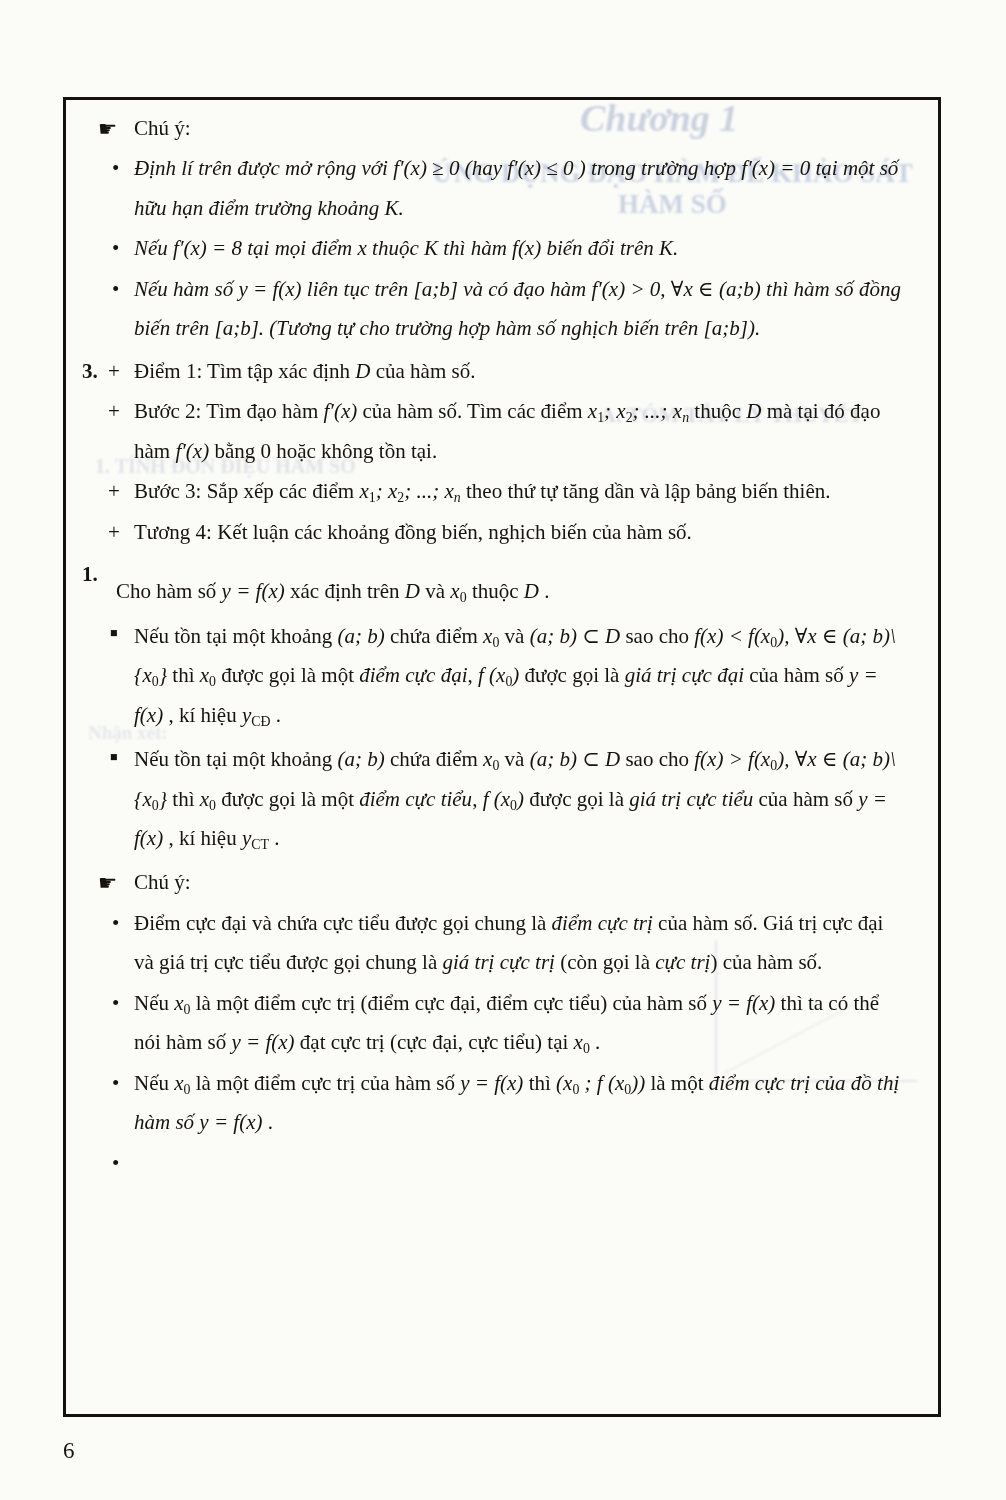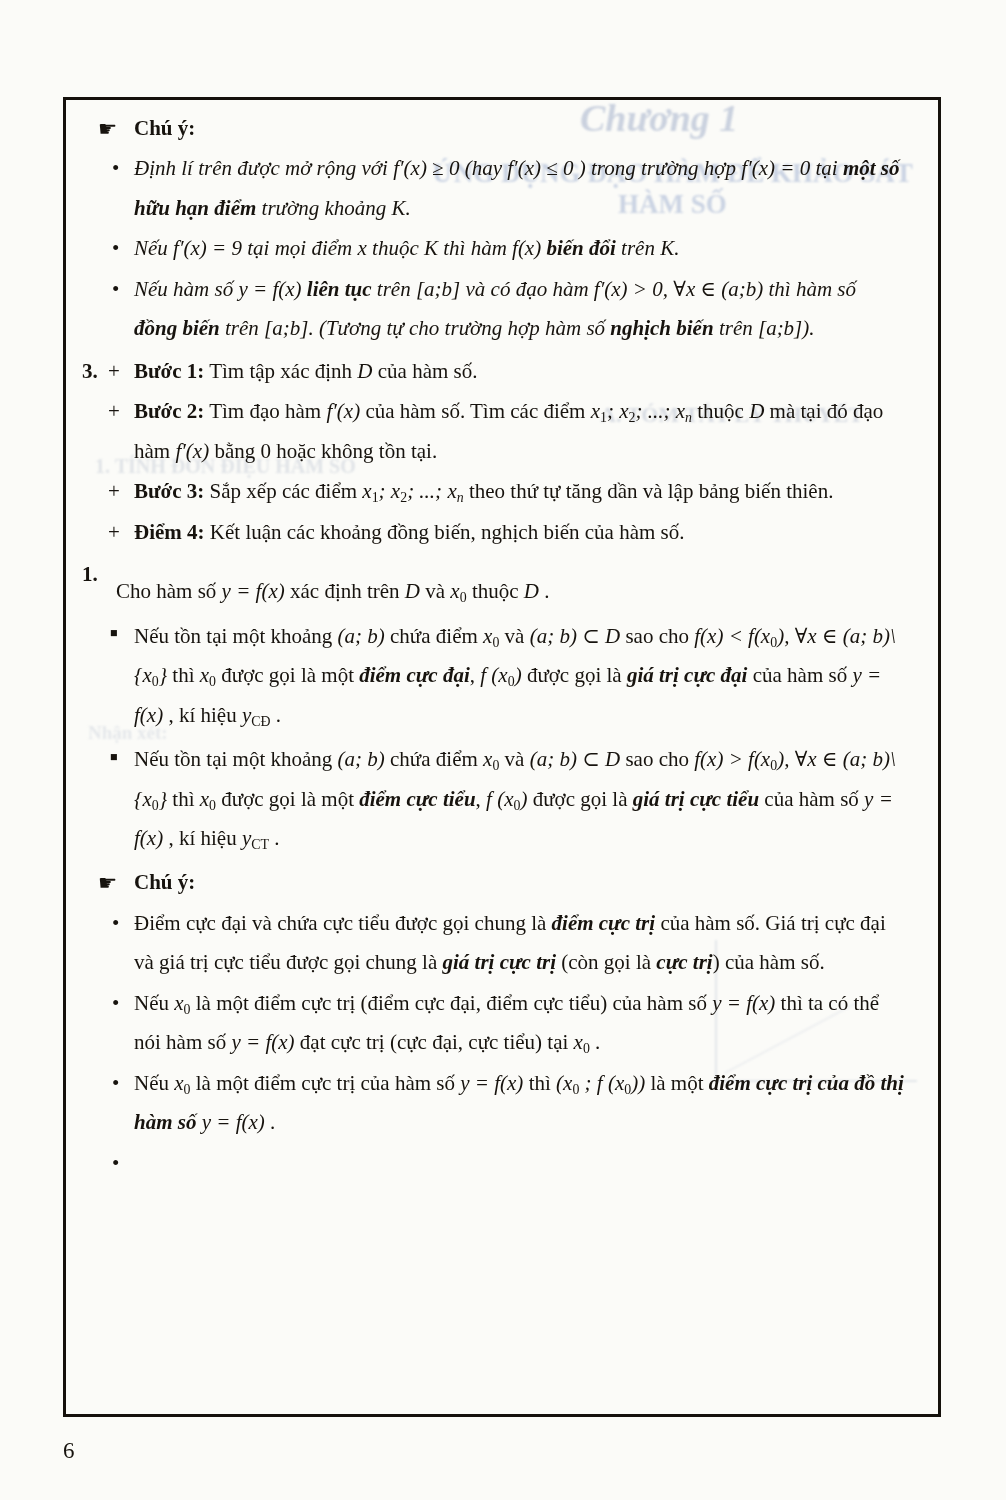--- a/index.html
+++ b/index.html
@@ -35,21 +35,21 @@
   .b-ind{padding-left:52px;}     
   .b-hd{padding-left:34px;margin-top:3px;}
   .b-para{padding-left:34px;margin-top:20px;}
   .b-sq{padding-left:52px;margin:5px 0;}
   .mk{position:absolute;left:28px;top:0;}
   .mk-dot{left:30px;}
   .mk-plus{left:26px;}
   .mk-sq{left:28px;font-size:.6em;top:.45em;}
   .mk-hand{left:16px;font-family:"DejaVu Sans",sans-serif;font-size:1.02em;}
   .mk-num{left:0;font-weight:700;}
-  .fw-b{font-weight:700;}
+  .fw-b{font-weight:400;}
   .it{font-style:italic;}
   .sub{font-size:.66em;vertical-align:-0.28em;line-height:0;}
   .page-num{
     position:absolute;left:63px;top:1438px;z-index:1;
     font-size:23px;
   }
 </style>
 </head>
 <body>
 
@@ -59,27 +59,27 @@
     <span style="left: 600px; top: 402px; width: 330px; font-size: 22px; font-weight: 700; font-style: normal; color: rgb(181, 189, 205); opacity: 0.5; text-align: left;">A. TÓM TẮT LÝ THUYẾT</span>
     <span style="left: 95px; top: 455px; width: 360px; font-size: 20px; font-weight: 700; font-style: normal; color: rgb(191, 198, 210); opacity: 0.45; text-align: left;">1. TÍNH ĐƠN ĐIỆU HÀM SỐ</span>
     <span style="left: 88px; top: 722px; width: 200px; font-size: 19px; font-weight: 700; font-style: normal; color: rgb(195, 202, 214); opacity: 0.4; text-align: left;">Nhận xét:</span>
   </div>
 <div class="bleed-fig"></div>
 
 <div class="frame">
   <div class="content">
       <div class="block b-ind"><span class="mk mk-hand">☛</span><span class="fw-b">Chú ý:</span></div>
       <div class="block b-ind"><span class="mk mk-dot">•</span><span class="it">Định lí trên được mở rộng với f′(x) ≥ 0  (hay  f′(x) ≤ 0 ) trong trường hợp  f′(x) = 0  tại </span><span class="fw-b it">một số hữu hạn điểm</span><span class="it"> trường khoảng K.</span></div>
-      <div class="block b-ind"><span class="mk mk-dot">•</span><span class="it">Nếu  f′(x) = 9  tại mọi điểm x thuộc K thì hàm  f(x)  </span><span class="fw-b it">biến đổi</span><span class="it"> trên K.</span></div>
+      <div class="block b-ind"><span class="mk mk-dot">•</span><span class="it">Nếu  f′(x) = 8  tại mọi điểm x thuộc K thì hàm  f(x)  </span><span class="fw-b it">biến đổi</span><span class="it"> trên K.</span></div>
       <div class="block b-ind"><span class="mk mk-dot">•</span><span class="it">Nếu hàm số  y = f(x)  </span><span class="fw-b it">liên tục</span><span class="it"> trên [a;b] và có đạo hàm f′(x) &gt; 0, ∀x ∈ (a;b) thì hàm số </span><span class="fw-b it">đồng biến</span><span class="it"> trên [a;b]. (Tương tự cho trường hợp hàm số </span><span class="fw-b it">nghịch biến</span><span class="it"> trên [a;b]).</span></div>
       <div class="block b-hd"><span class="mk mk-num">3.</span></div>
-      <div class="block b-ind"><span class="mk mk-plus">+</span><span class="fw-b">Bước 1:</span><span> Tìm tập xác định </span><span class="it">D</span><span> của hàm số.</span></div>
+      <div class="block b-ind"><span class="mk mk-plus">+</span><span class="fw-b">Điểm 1:</span><span> Tìm tập xác định </span><span class="it">D</span><span> của hàm số.</span></div>
       <div class="block b-ind"><span class="mk mk-plus">+</span><span class="fw-b">Bước 2:</span><span> Tìm đạo hàm </span><span class="it">f′(x)</span><span> của hàm số. Tìm các điểm </span><span class="it">x</span><span class="sub">1</span><span class="it">; </span><span class="it">x</span><span class="sub">2</span><span class="it">; ...; </span><span class="it">x</span><span class="it sub">n</span><span> thuộc </span><span class="it">D</span><span> mà tại đó đạo hàm </span><span class="it">f′(x)</span><span> bằng 0 hoặc không tồn tại.</span></div>
       <div class="block b-ind"><span class="mk mk-plus">+</span><span class="fw-b">Bước 3:</span><span> Sắp xếp các điểm </span><span class="it">x</span><span class="sub">1</span><span class="it">; </span><span class="it">x</span><span class="sub">2</span><span class="it">; ...; </span><span class="it">x</span><span class="it sub">n</span><span> theo thứ tự tăng dần và lập bảng biến thiên.</span></div>
-      <div class="block b-ind"><span class="mk mk-plus">+</span><span class="fw-b">Điểm 4:</span><span> Kết luận các khoảng đồng biến, nghịch biến của hàm số.</span></div>
+      <div class="block b-ind"><span class="mk mk-plus">+</span><span class="fw-b">Tương 4:</span><span> Kết luận các khoảng đồng biến, nghịch biến của hàm số.</span></div>
       <div class="block b-hd"><span class="mk mk-num">1.</span></div>
       <div class="block b-para"><span>Cho hàm số </span><span class="it">y = f(x)</span><span> xác định trên </span><span class="it">D</span><span> và </span><span class="it">x</span><span class="sub">0</span><span> thuộc </span><span class="it">D</span><span> .</span></div>
       <div class="block b-sq"><span class="mk mk-sq">■</span><span>Nếu tồn tại một khoảng </span><span class="it">(a; b)</span><span> chứa điểm </span><span class="it">x</span><span class="sub">0</span><span> và </span><span class="it">(a; b) ⊂ D</span><span> sao cho </span><span class="it">f(x) &lt; f(x</span><span class="sub">0</span><span class="it">),  ∀x ∈ (a; b)\{x</span><span class="sub">0</span><span class="it">}</span><span> thì </span><span class="it">x</span><span class="sub">0</span><span> được gọi là một </span><span class="fw-b it">điểm cực đại</span><span>, </span><span class="it">f (x</span><span class="sub">0</span><span class="it">)</span><span> được gọi là </span><span class="fw-b it">giá trị cực đại</span><span> của hàm số </span><span class="it">y = f(x)</span><span> , kí hiệu </span><span class="it">y</span><span class="sub">CĐ</span><span> .</span></div>
       <div class="block b-sq"><span class="mk mk-sq">■</span><span>Nếu tồn tại một khoảng </span><span class="it">(a; b)</span><span> chứa điểm </span><span class="it">x</span><span class="sub">0</span><span> và </span><span class="it">(a; b) ⊂ D</span><span> sao cho </span><span class="it">f(x) &gt; f(x</span><span class="sub">0</span><span class="it">),  ∀x ∈ (a; b)\{x</span><span class="sub">0</span><span class="it">}</span><span> thì </span><span class="it">x</span><span class="sub">0</span><span> được gọi là một </span><span class="fw-b it">điểm cực tiểu</span><span>, </span><span class="it">f (x</span><span class="sub">0</span><span class="it">)</span><span> được gọi là </span><span class="fw-b it">giá trị cực tiểu</span><span> của hàm số </span><span class="it">y = f(x)</span><span> , kí hiệu </span><span class="it">y</span><span class="sub">CT</span><span> .</span></div>
       <div class="block b-ind"><span class="mk mk-hand">☛</span><span class="fw-b">Chú ý:</span></div>
       <div class="block b-ind"><span class="mk mk-dot">•</span><span>Điểm cực đại và chứa cực tiểu được gọi chung là </span><span class="fw-b it">điểm cực trị</span><span> của hàm số. Giá trị cực đại và giá trị cực tiểu được gọi chung là </span><span class="fw-b it">giá trị cực trị</span><span> (còn gọi là </span><span class="fw-b it">cực trị</span><span>) của hàm số.</span></div>
       <div class="block b-ind"><span class="mk mk-dot">•</span><span>Nếu </span><span class="it">x</span><span class="sub">0</span><span> là một điểm cực trị (điểm cực đại, điểm cực tiểu) của hàm số </span><span class="it">y = f(x)</span><span> thì ta có thể nói hàm số </span><span class="it">y = f(x)</span><span> đạt cực trị (cực đại, cực tiểu) tại </span><span class="it">x</span><span class="sub">0</span><span> .</span></div>
       <div class="block b-ind"><span class="mk mk-dot">•</span><span>Nếu </span><span class="it">x</span><span class="sub">0</span><span> là một điểm cực trị của hàm số </span><span class="it">y = f(x)</span><span> thì </span><span class="it">(x</span><span class="sub">0</span><span class="it"> ; f (x</span><span class="sub">0</span><span class="it">))</span><span> là một </span><span class="fw-b it">điểm cực trị của đồ thị hàm số</span><span> </span><span class="it">y = f(x)</span><span> .</span></div>
       <div class="block b-ind"><span class="mk mk-dot">•</span></div>
     </div>

